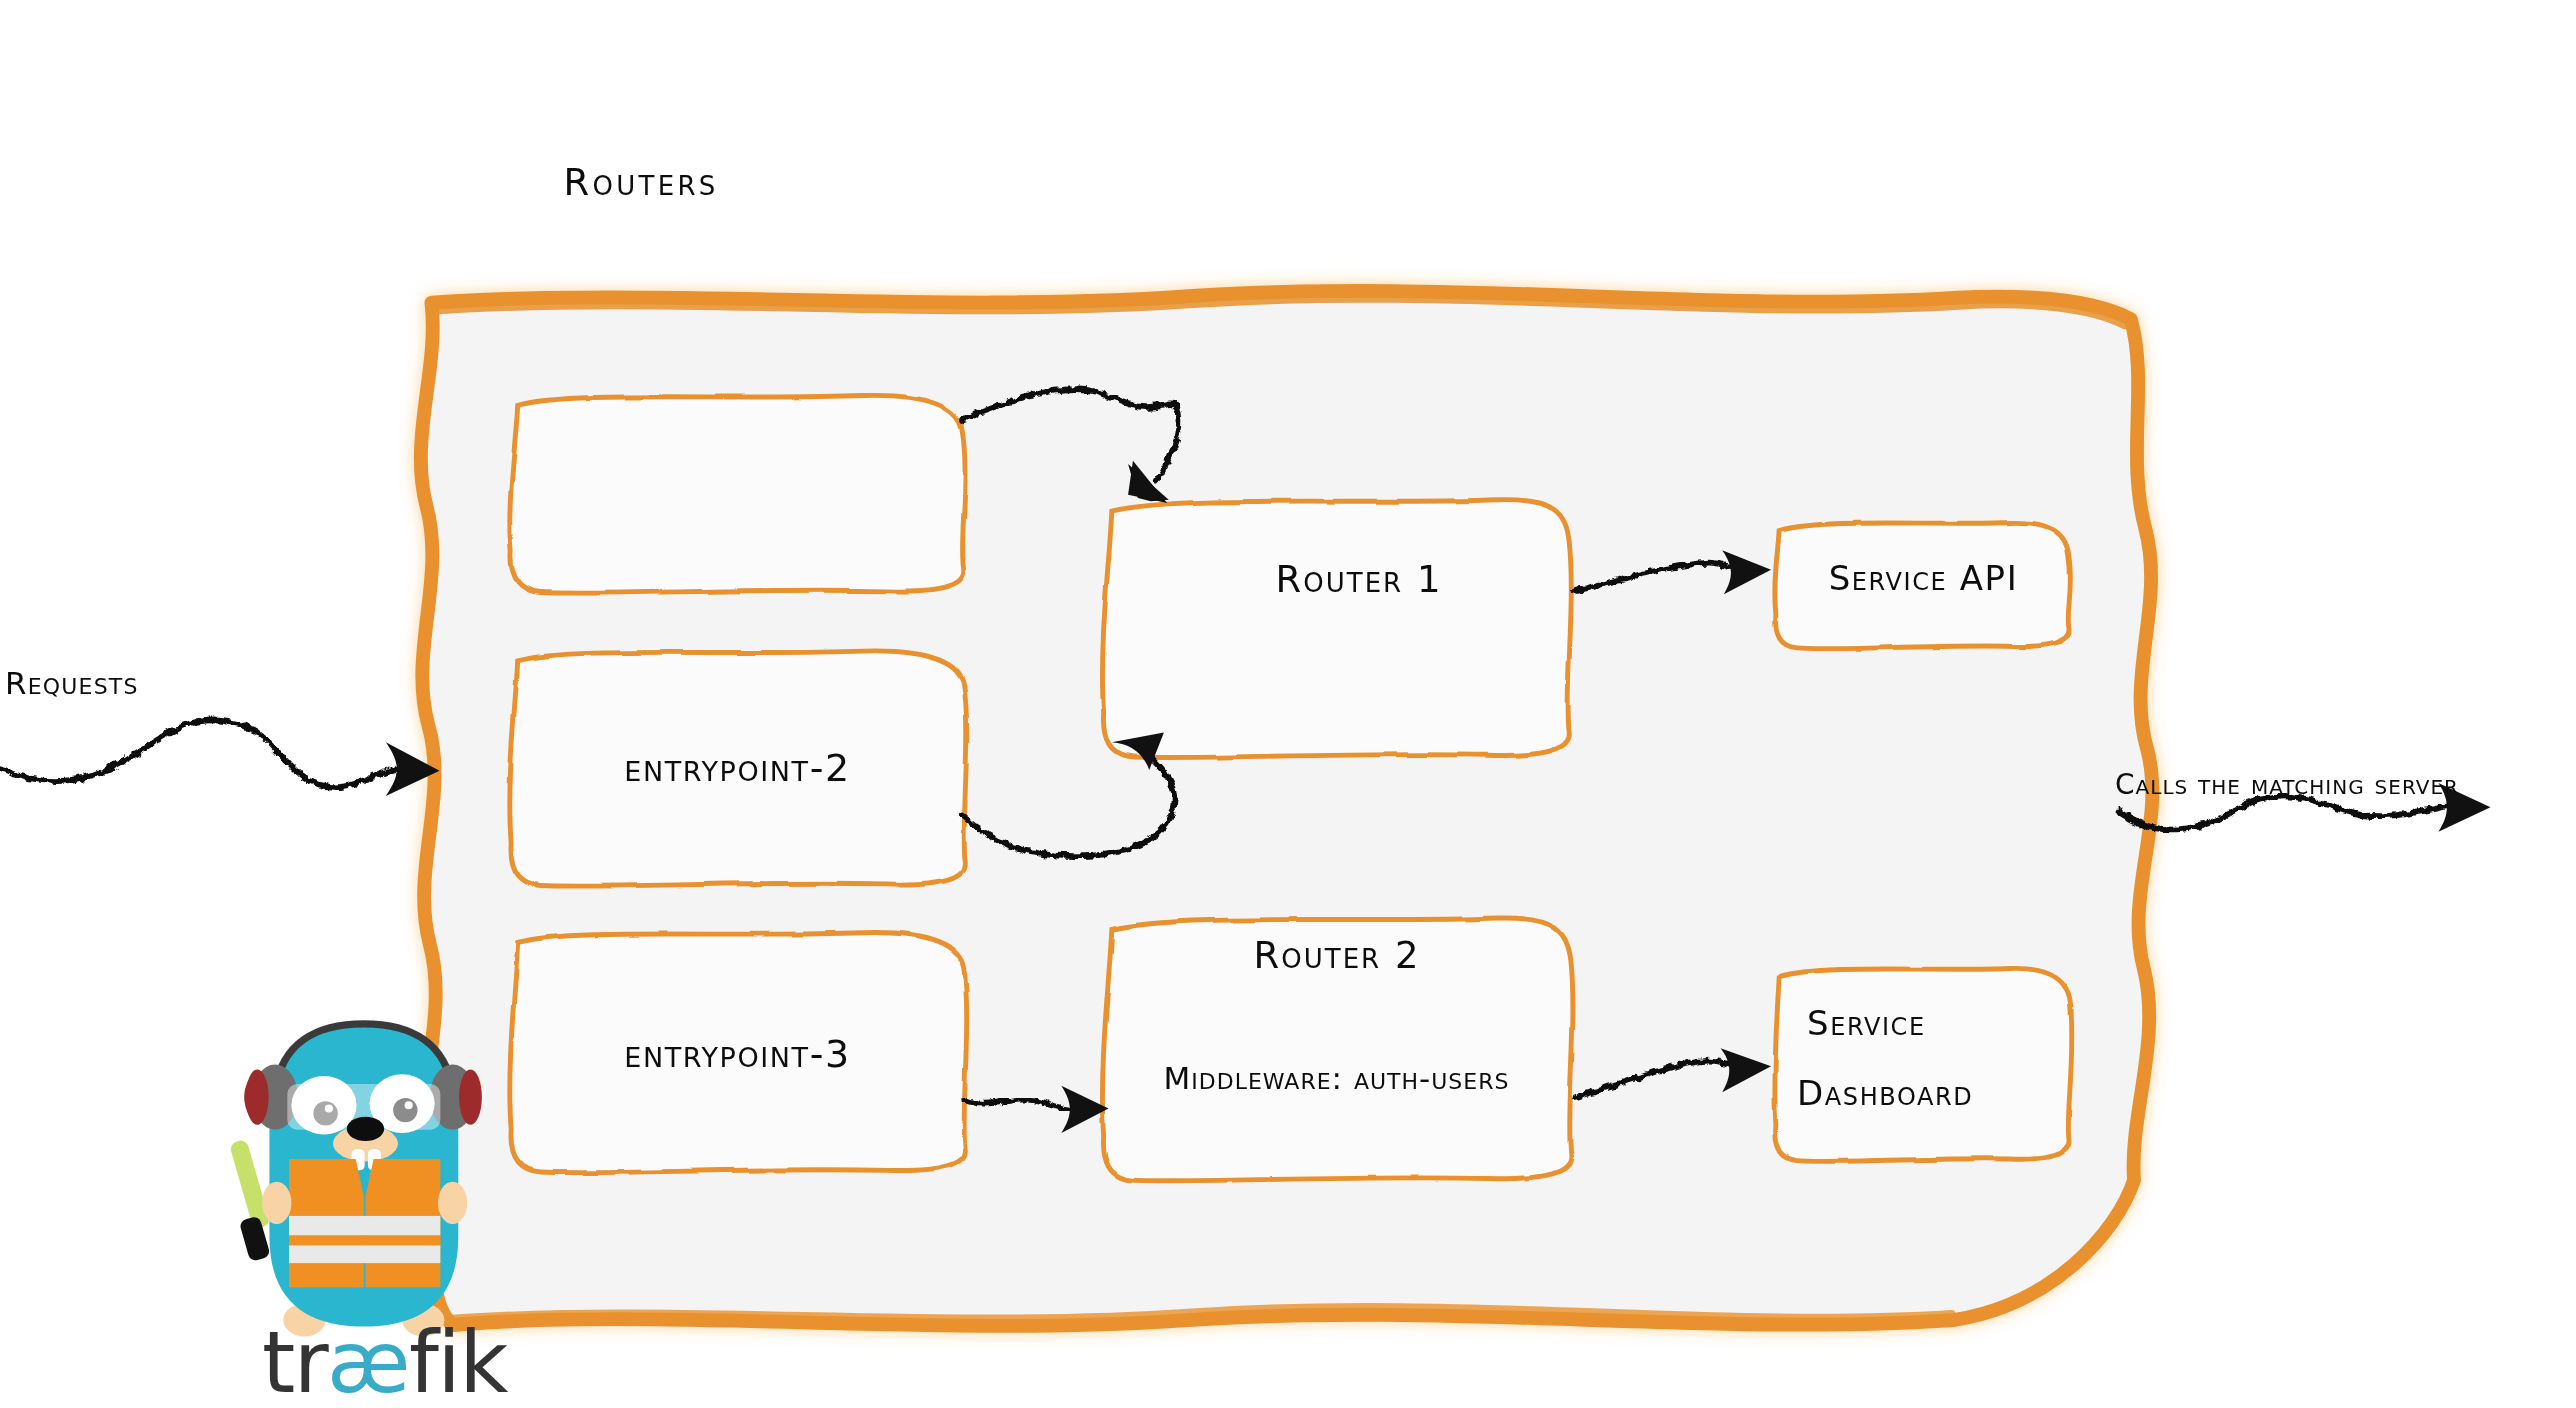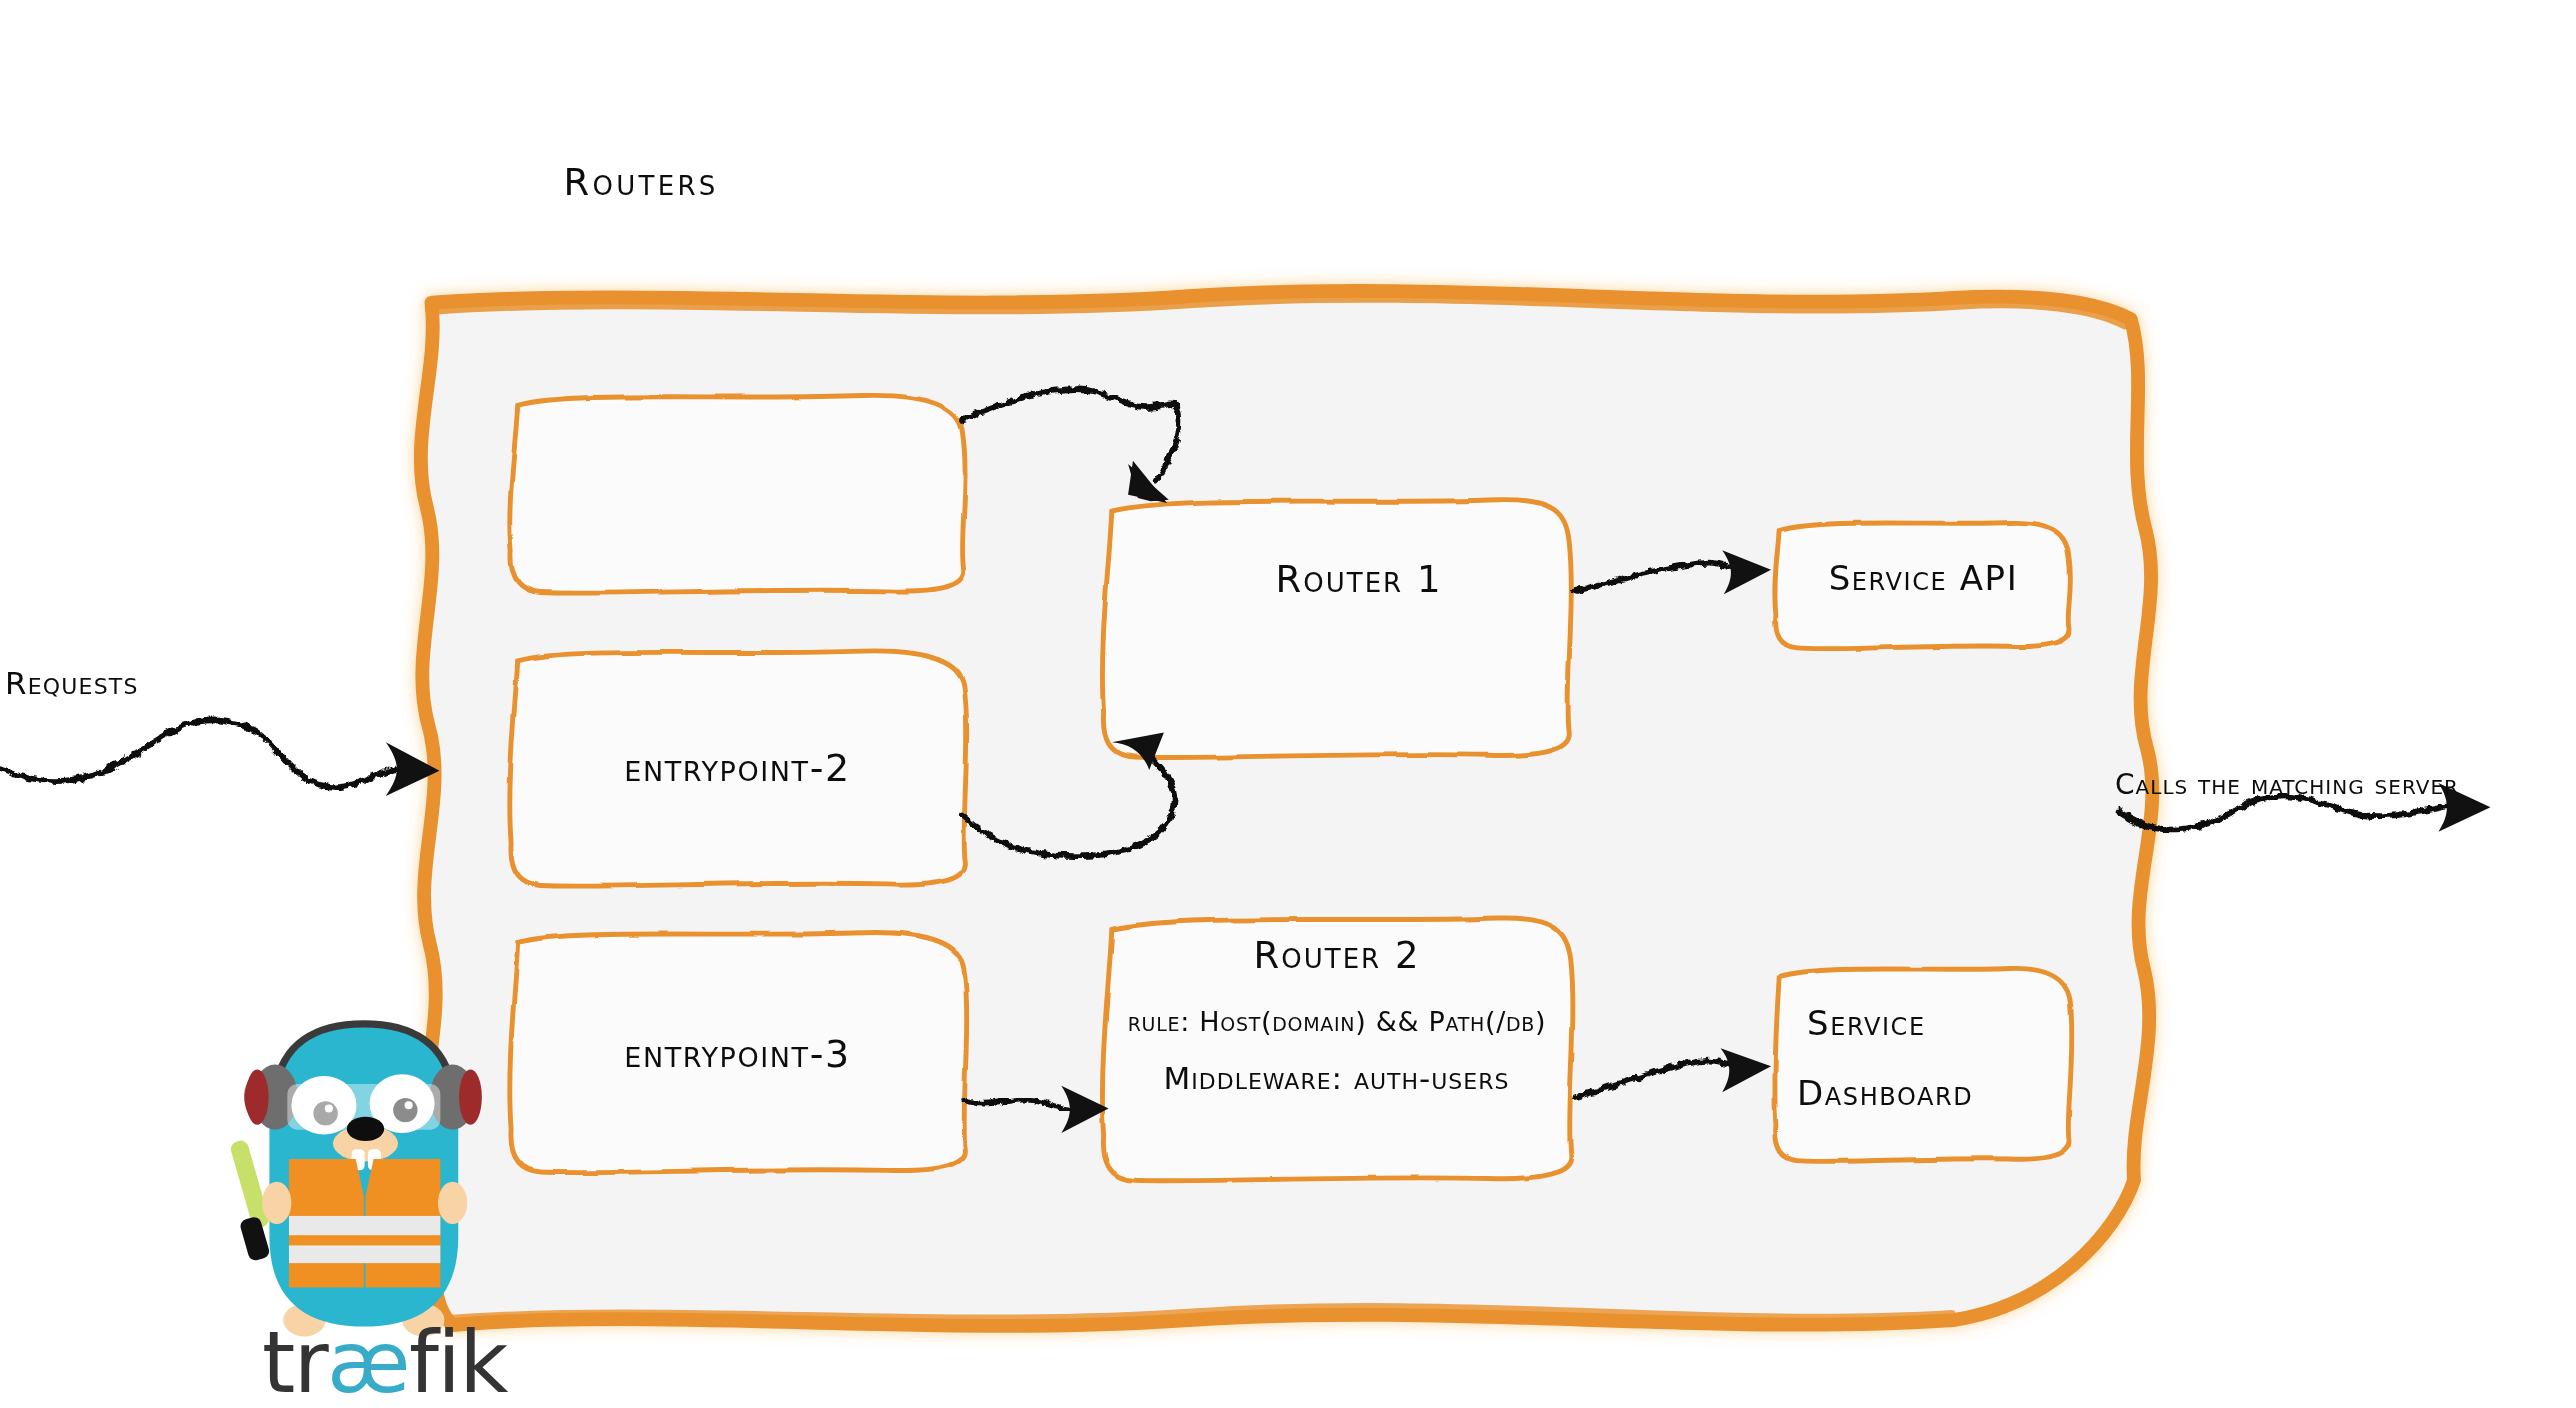--- a/index.html
+++ b/index.html
@@ -198,21 +198,20 @@
     <div id="title" class="sketch">
       <span>Routers</span>
     </div>
 
     <div class="boxlabel sketch ep-label" style="left:511px;top:746px;width:453px;">entrypoint-2</div>
     <div class="boxlabel sketch ep-label" style="left:511px;top:1032px;width:453px;">entrypoint-3</div>
 
     <div class="boxlabel sketch router-title" style="left:1126px;top:533px;width:466px;margin-top:25px;">Router 1</div>
 
     <div class="boxlabel sketch router-title" style="left:1104px;top:934px;width:466px;">Router 2</div>
-    <div class="boxlabel sketch router-rule-sm" style="left:1091px;top:1006px;width:492px;">rule: Host(domain) &amp;&amp; Path(/db)</div>
     <div class="boxlabel sketch router-mw" style="left:1094px;top:1060px;width:485px;">Middleware: auth-users</div>
 
     <div class="boxlabel sketch svc-label" style="left:1776px;top:558px;width:295px;">Service API</div>
 
     <div class="boxlabel sketch svc-label" style="left:1807px;top:1003px;width:264px;text-align:left;">Service</div>
     <div class="boxlabel sketch svc-label" style="left:1797px;top:1073px;width:273px;text-align:left;">Dashboard</div>
 
     <div id="requests-label" class="sketch">Requests</div>
     <div id="calls-label" class="sketch">Calls the matching server</div>
   </div>

